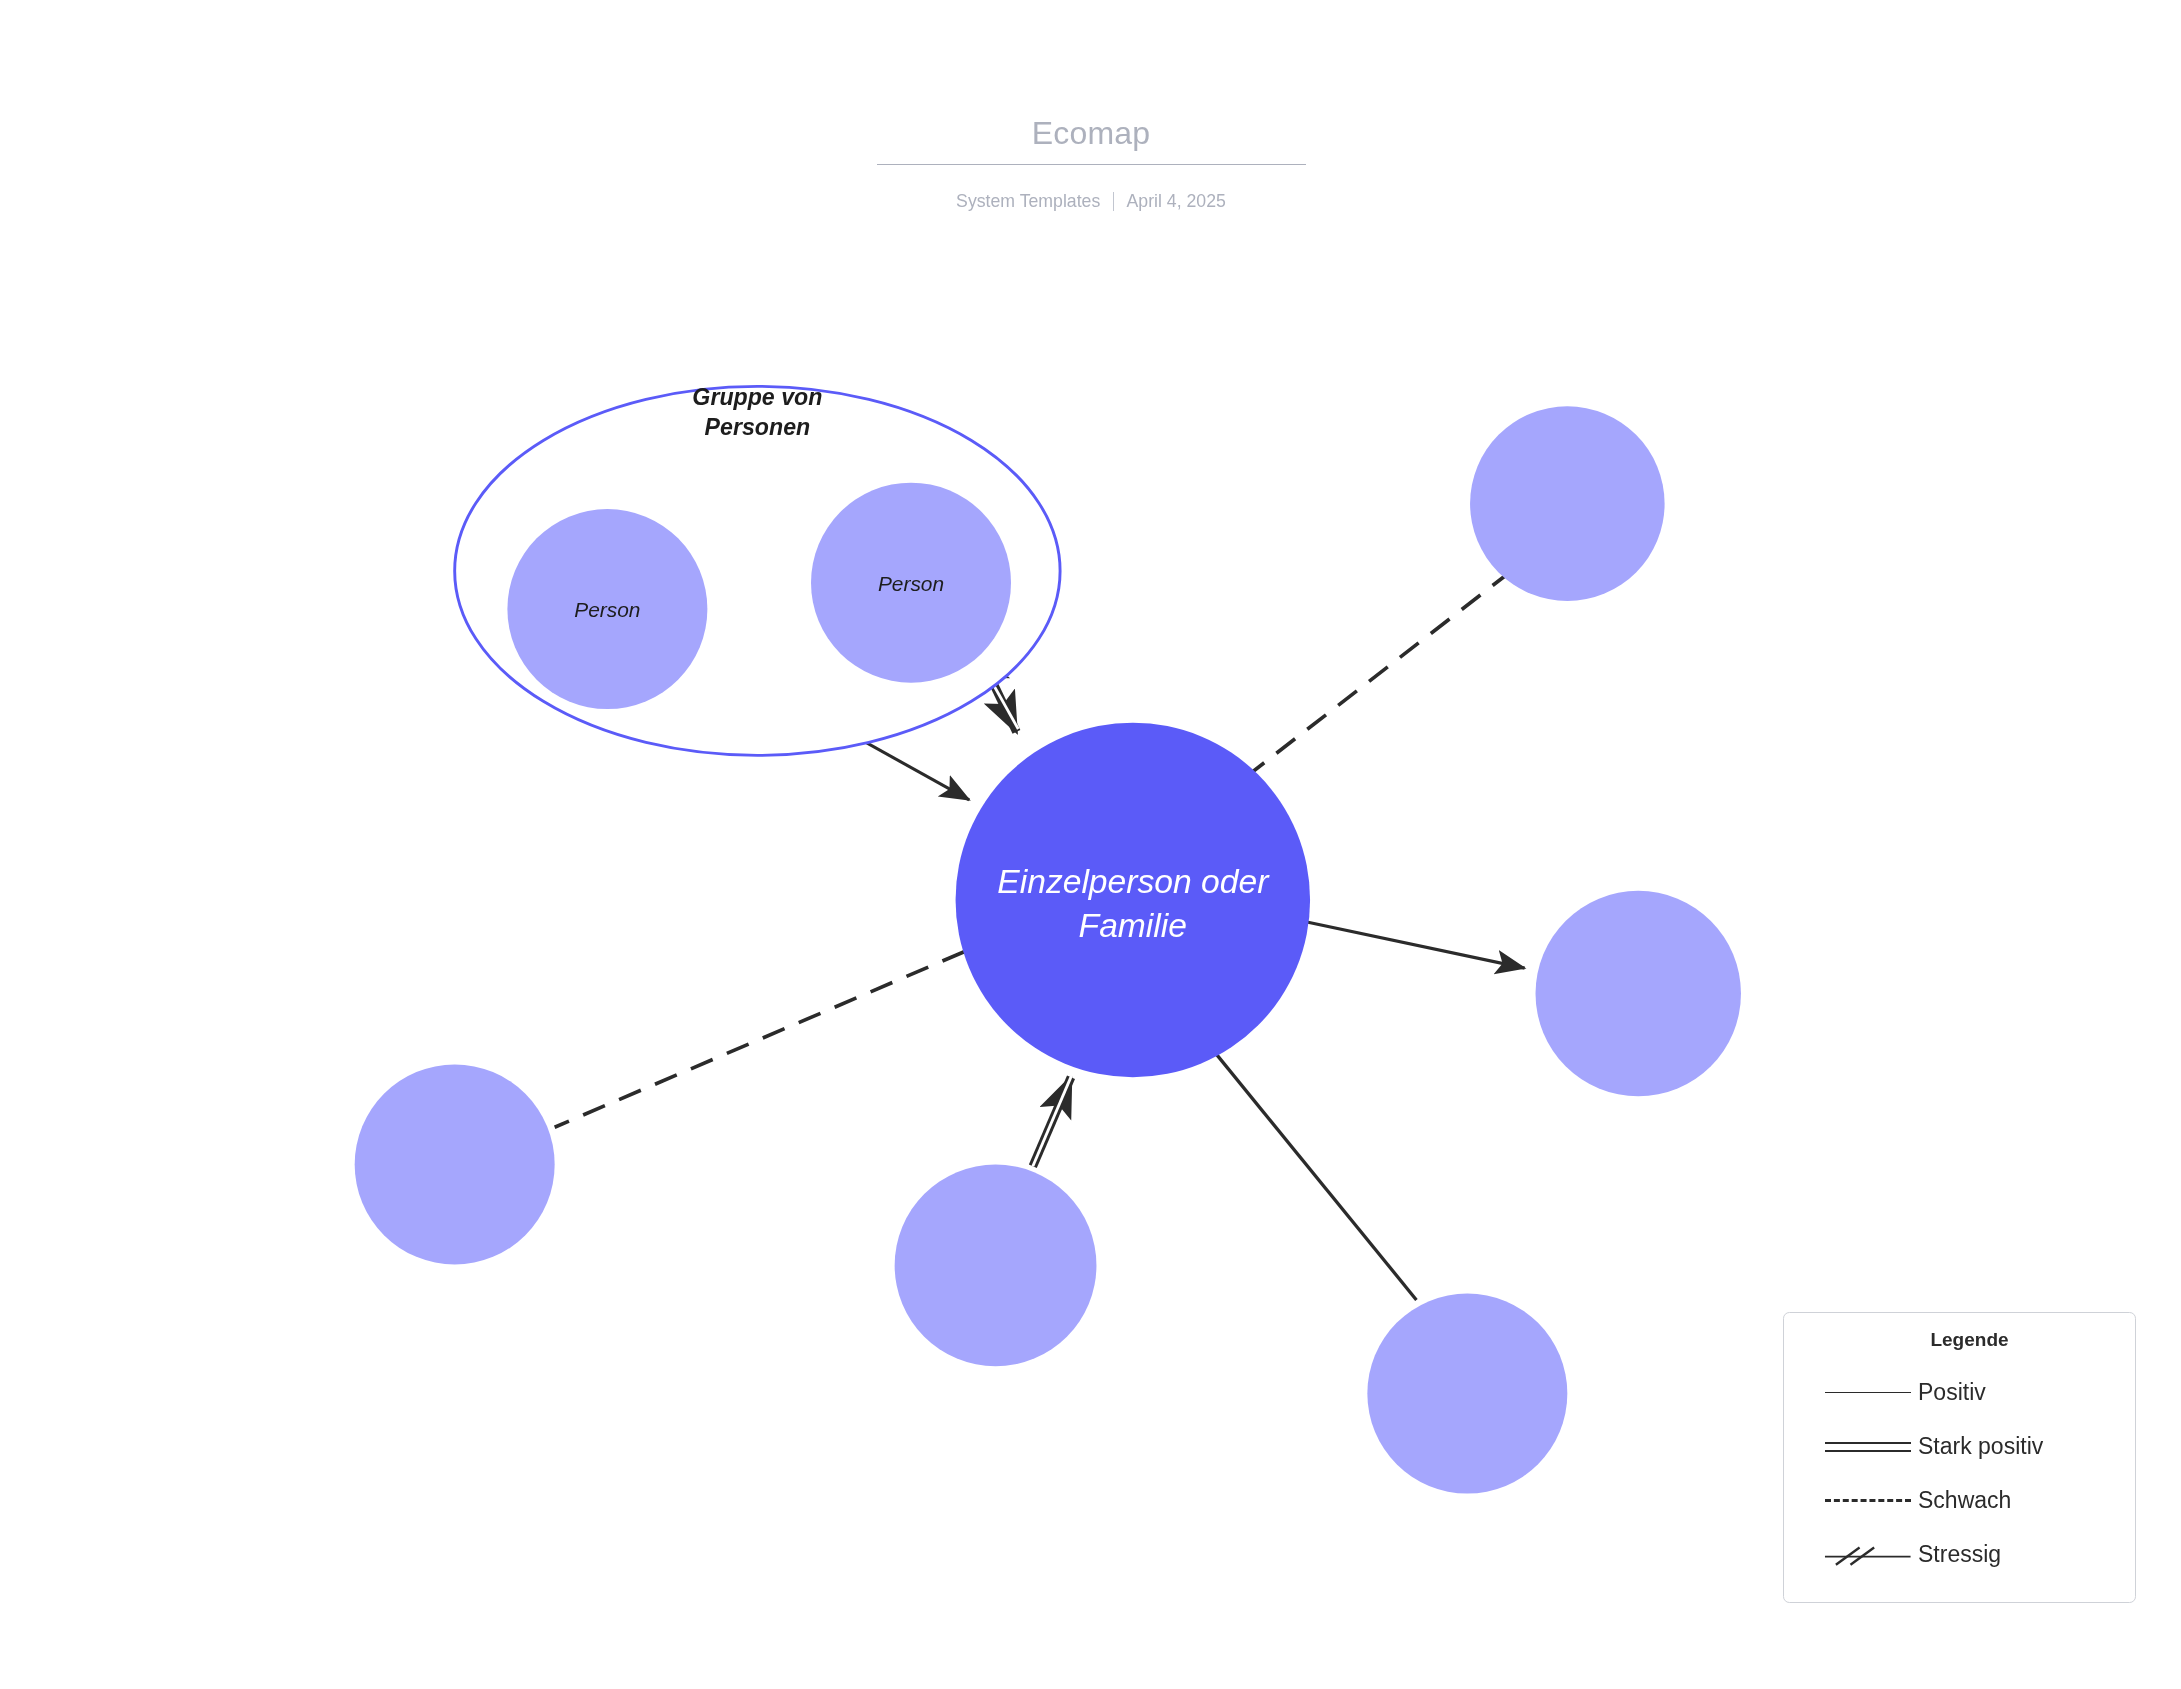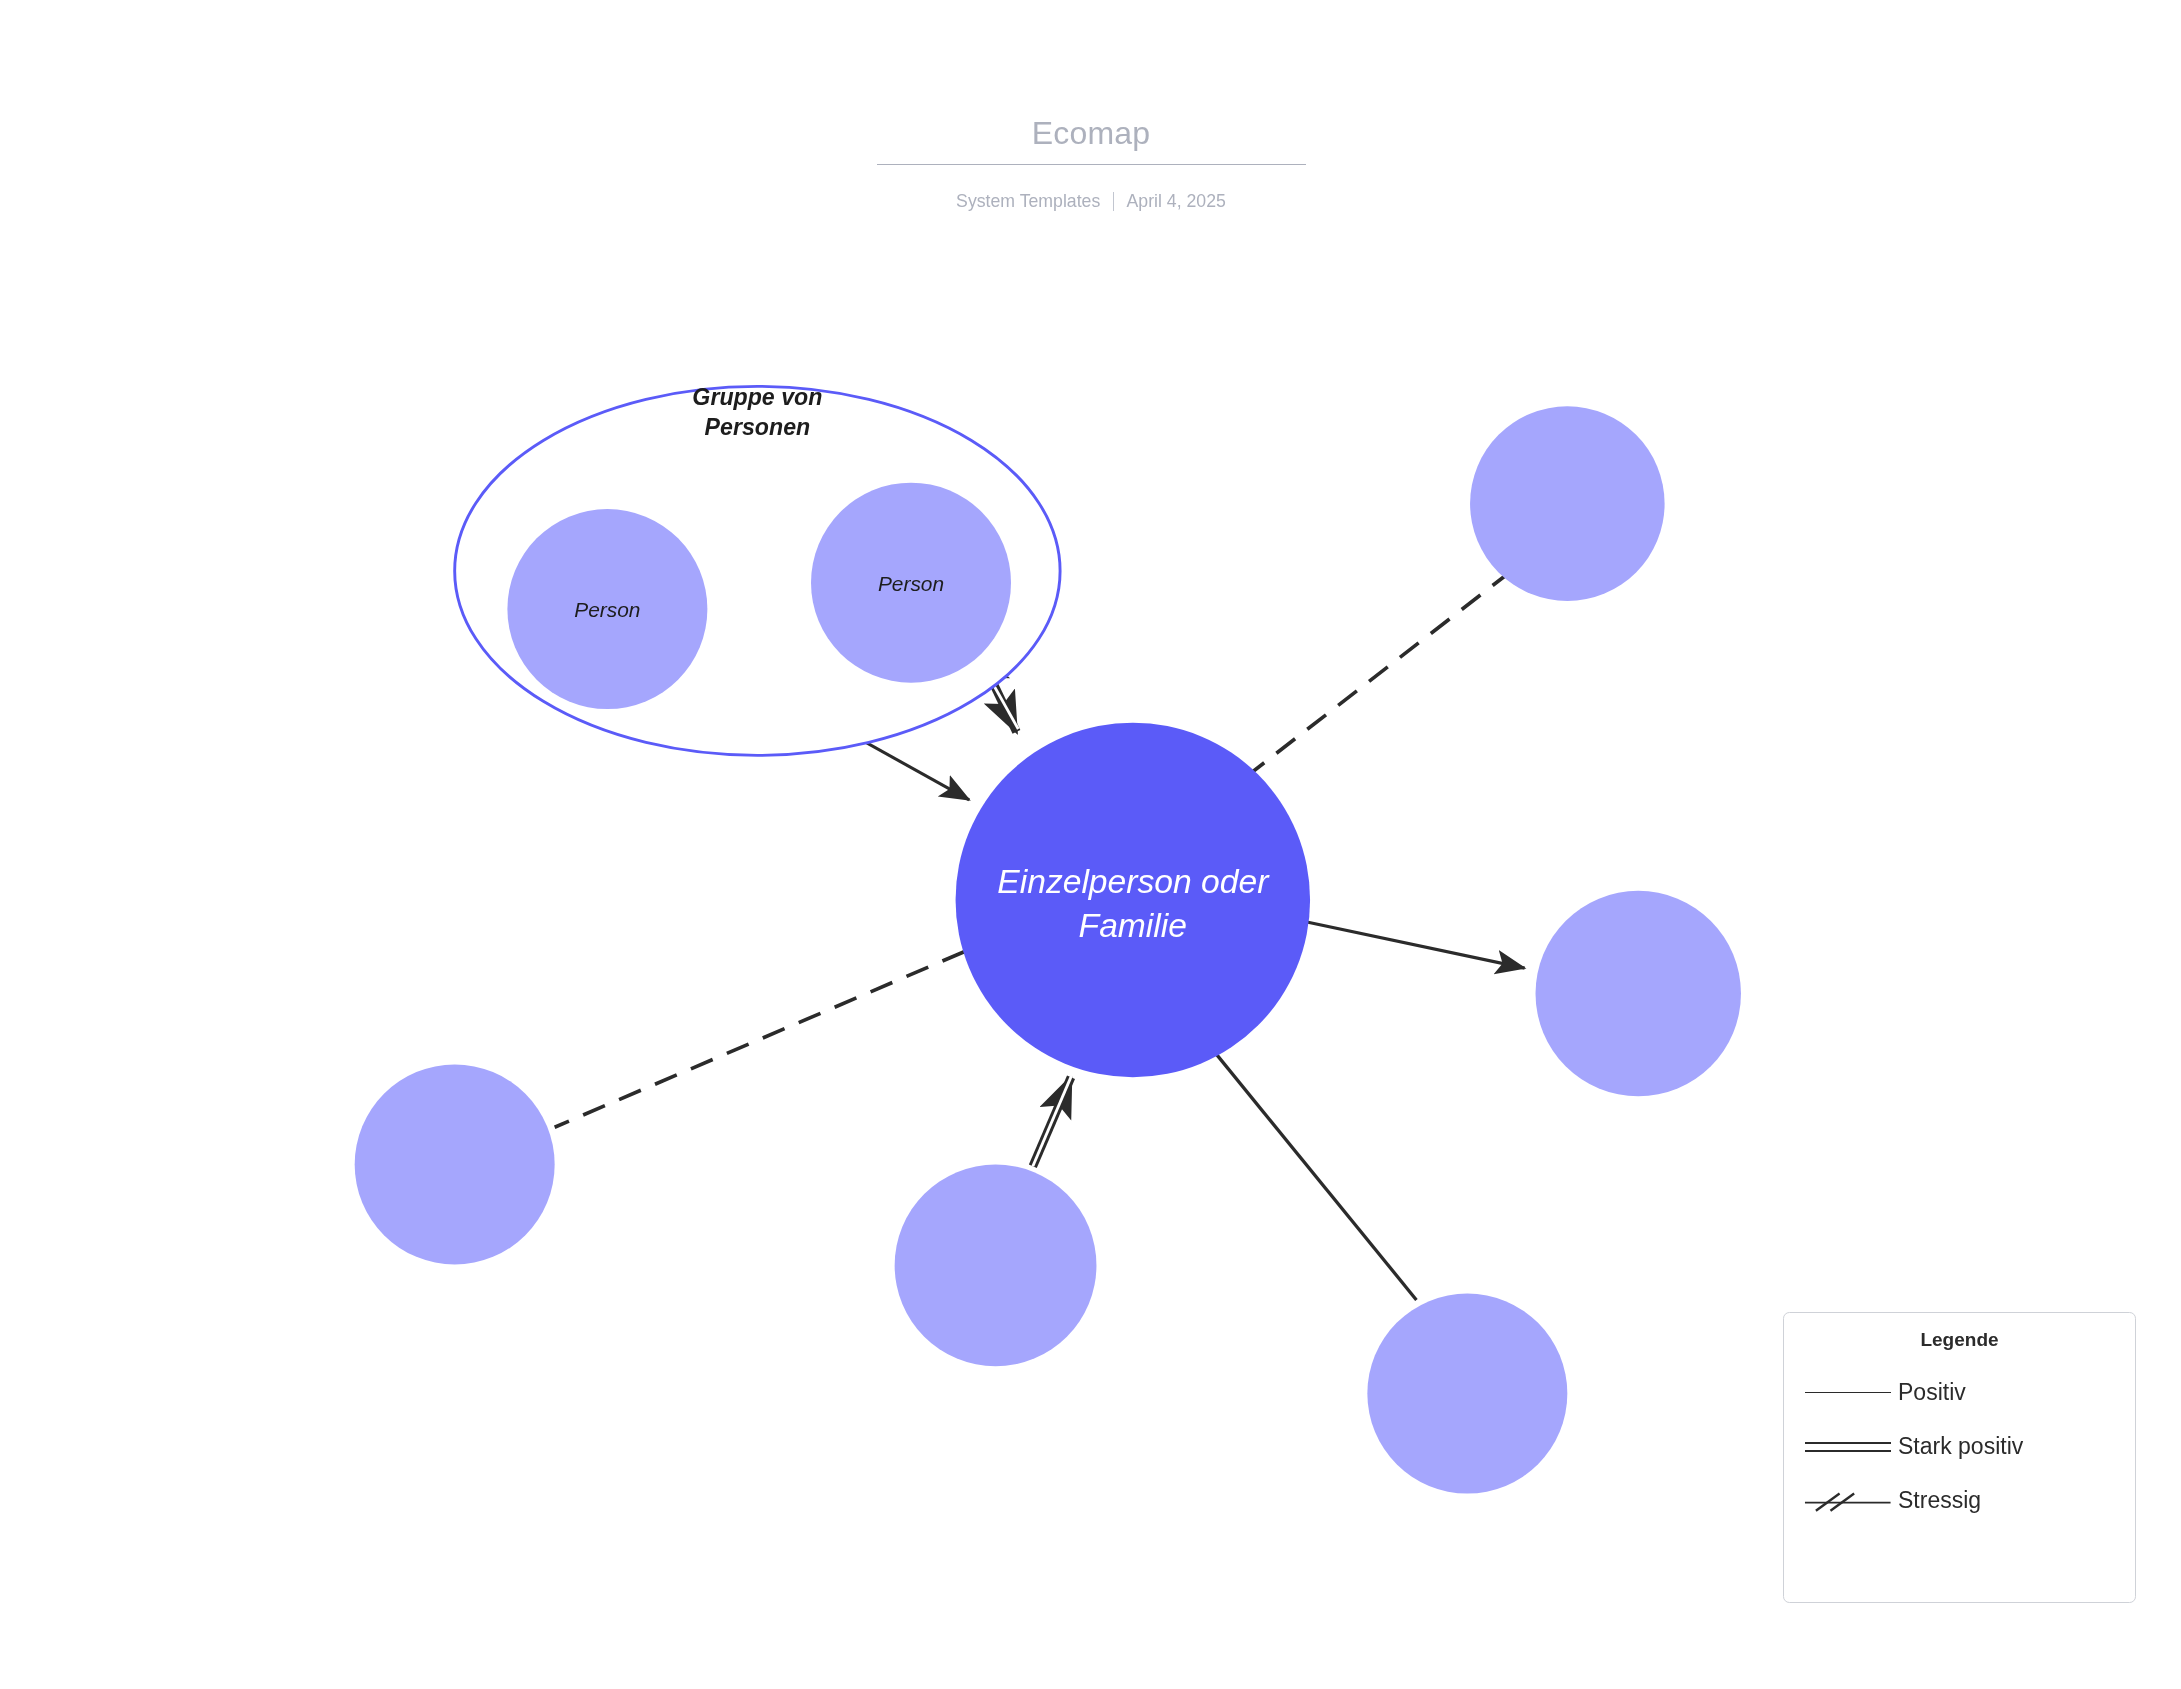--- a/index.html
+++ b/index.html
@@ -78,20 +78,21 @@
   .legend-box {
     position: absolute;
     left: 1783px;
     top: 1312px;
     width: 353px;
     height: 291px;
     border: 0.9px solid #cfd2d8;
     border-radius: 6.4px;
     background: #ffffff;
     box-sizing: border-box;
+    padding-left: 20px;
   }
   .legend-title {
     text-align: center;
     font-size: 19px;
     font-weight: bold;
     color: #2b2b2b;
     margin-top: 15.5px;
     line-height: 1.2;
   }
   .legend-rows {
@@ -239,20 +240,26 @@
     </div>
 
     <div class="legend-row">
       <div class="legend-sample">
         <div class="ln-dbl-a"></div>
         <div class="ln-dbl-b"></div>
       </div>
       <div class="legend-text">Stark positiv</div>
     </div>
 
+    <div class="legend-row">
+      <div class="legend-sample">
+        <div class="ln-dash"></div>
+      </div>
+      <div class="legend-text">Schwach</div>
+    </div>
 
     <div class="legend-row">
       <div class="legend-sample">
         <svg width="95" height="25.5" viewBox="0 0 104 28">
           <line x1="2" y1="16" x2="96" y2="16" stroke="#2b2b2b" stroke-width="1.8"></line>
           <line x1="14" y1="25" x2="40" y2="6" stroke="#2b2b2b" stroke-width="2.6"></line>
           <line x1="30" y1="25" x2="56" y2="6" stroke="#2b2b2b" stroke-width="2.6"></line>
         </svg>
       </div>
       <div class="legend-text">Stressig</div>

